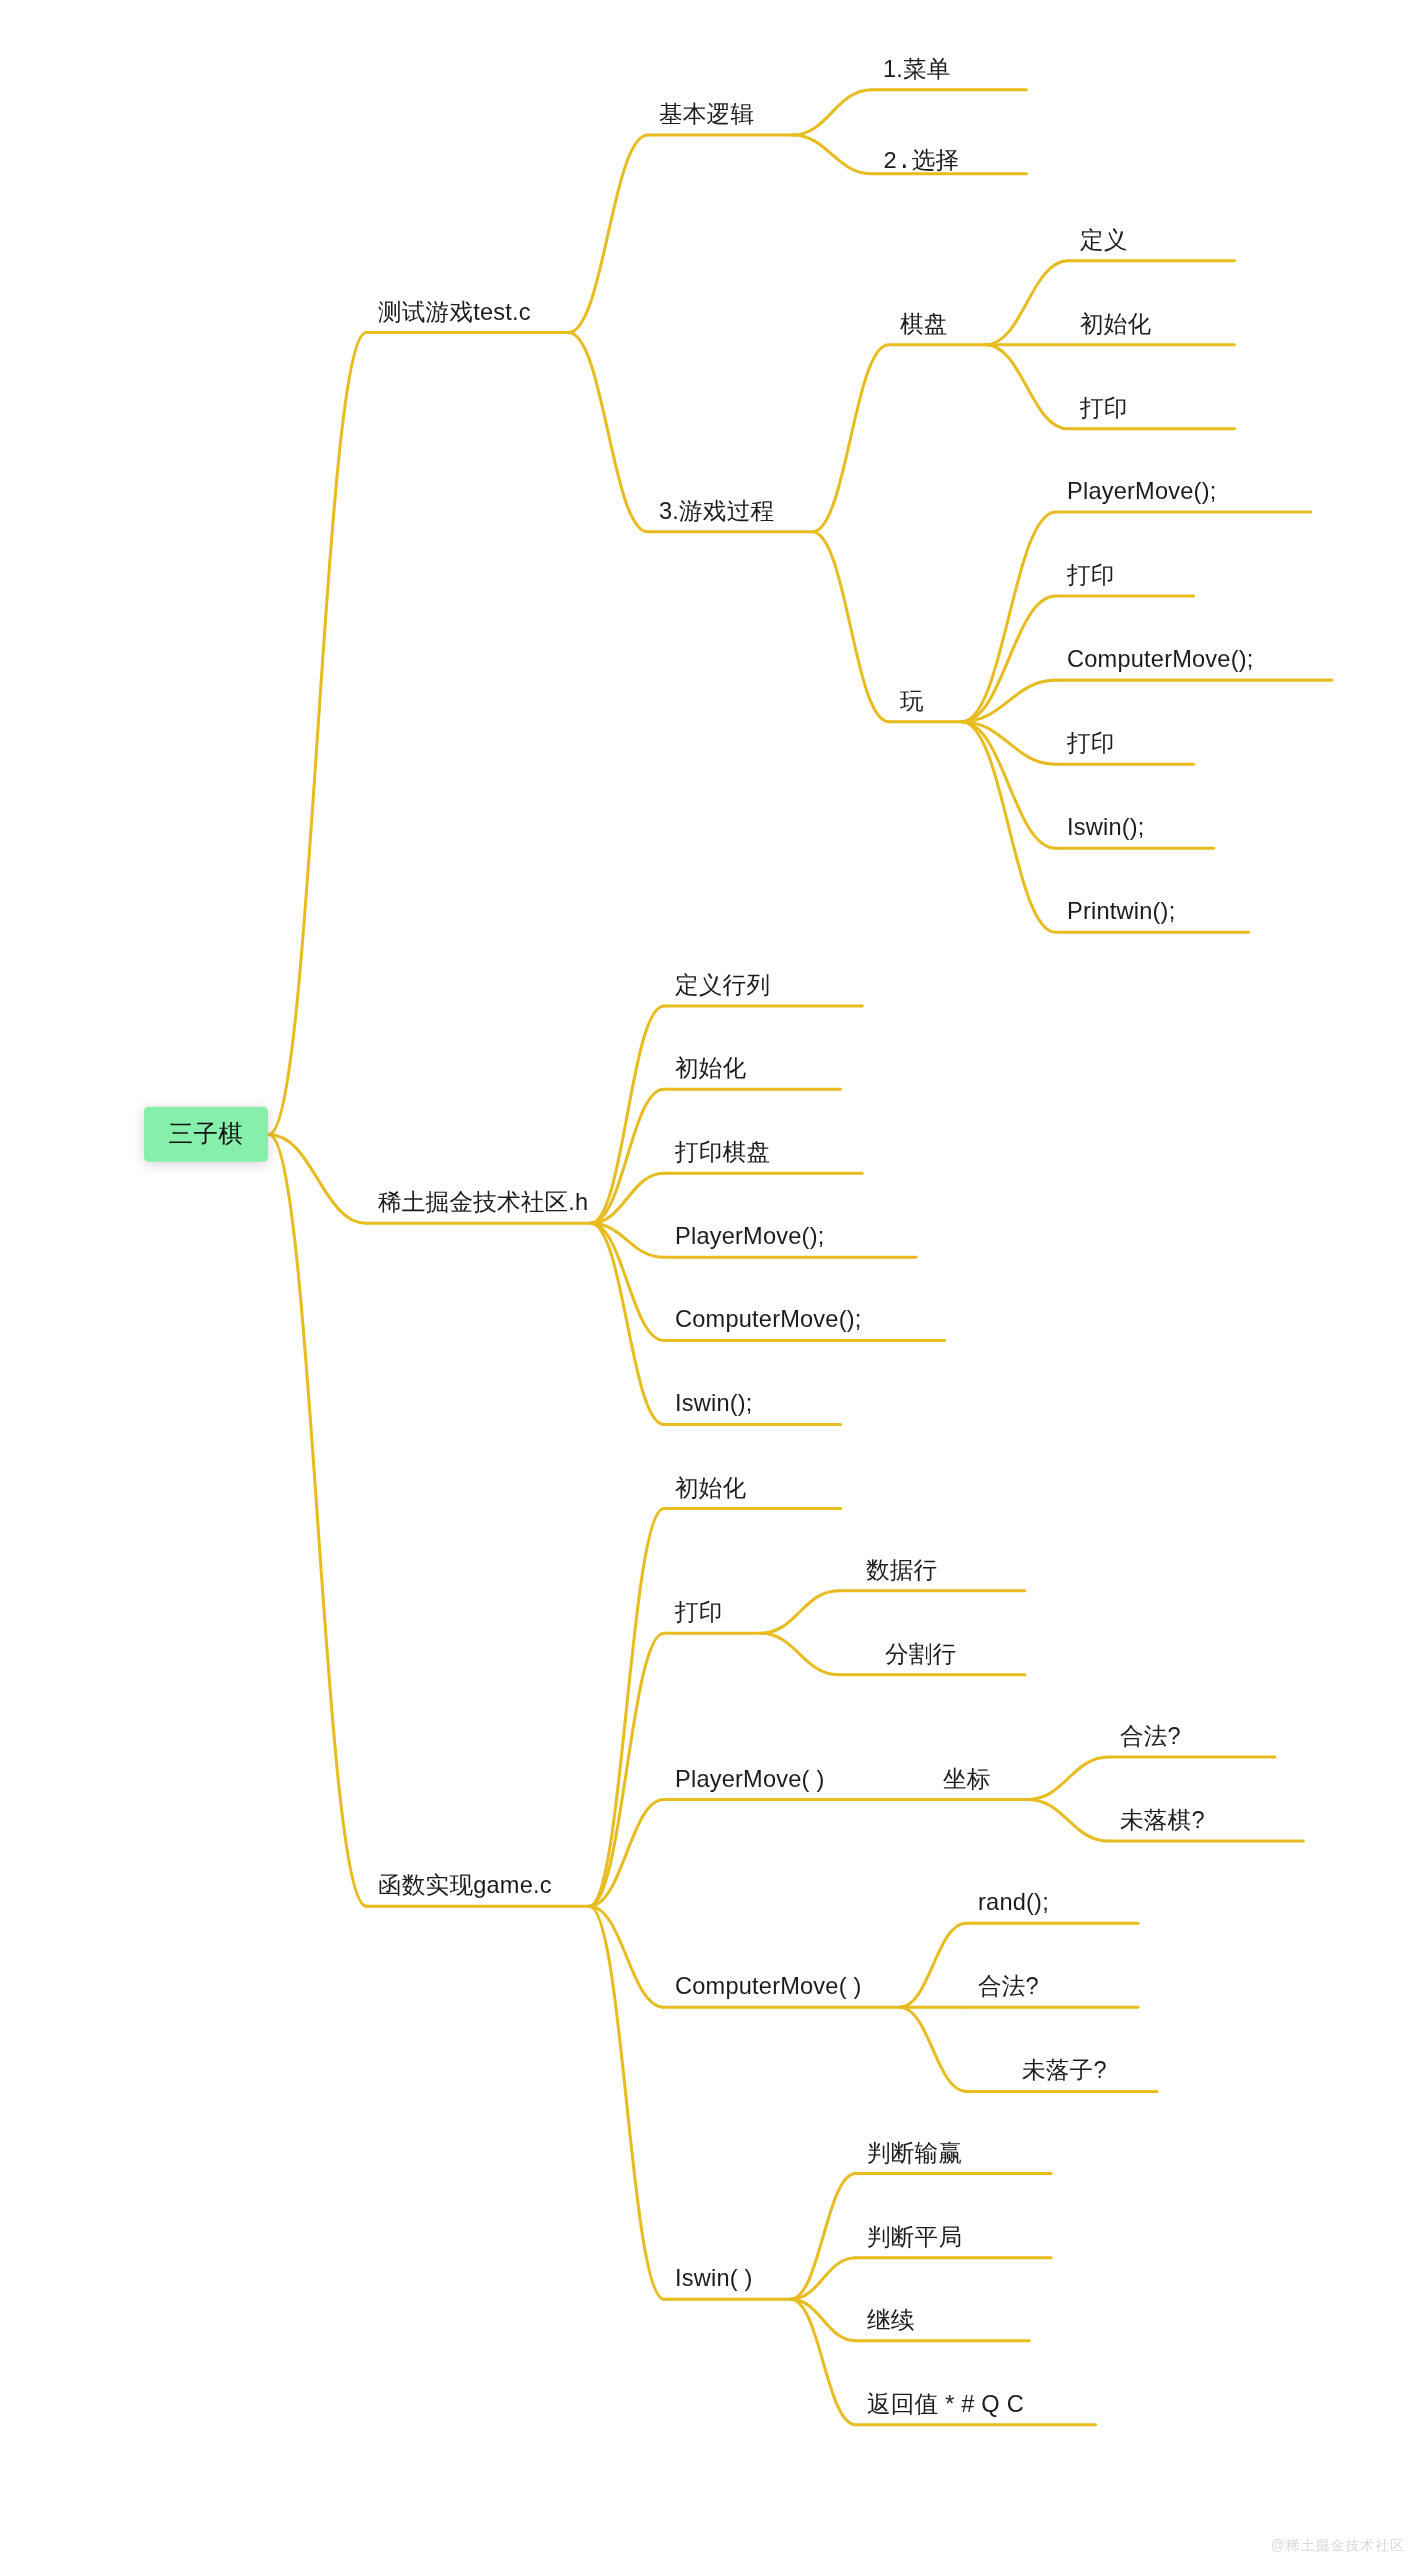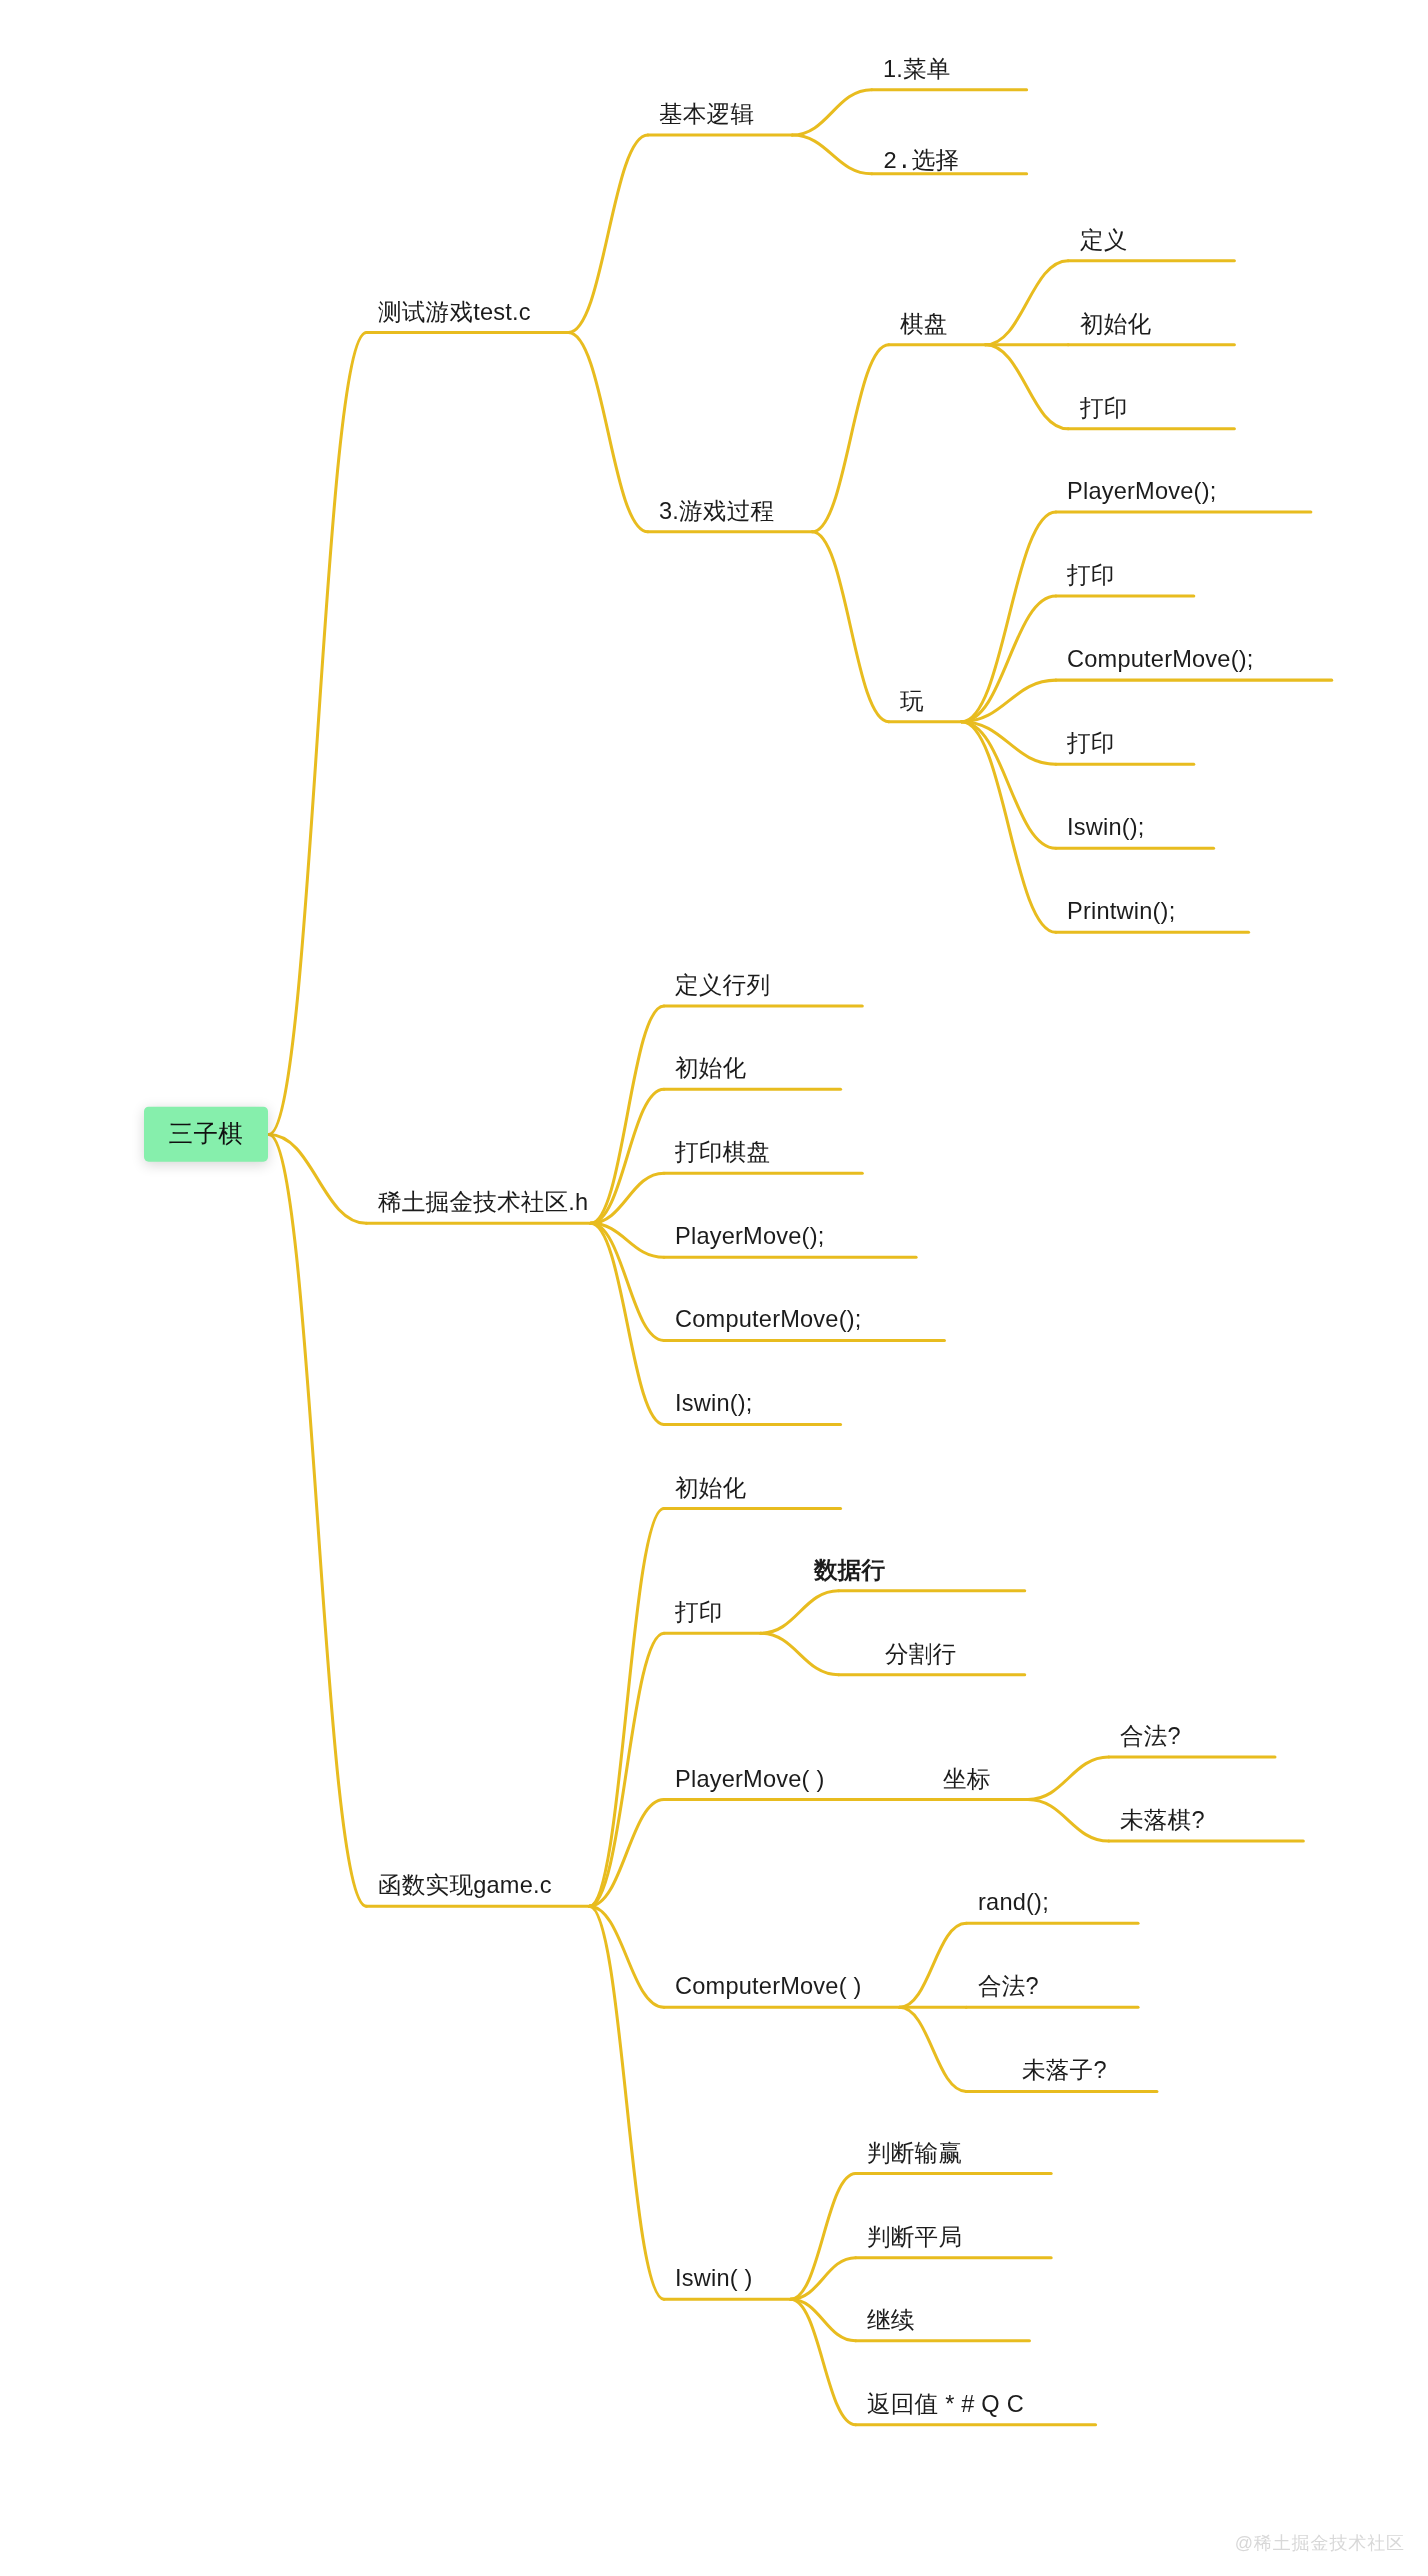--- a/index.html
+++ b/index.html
@@ -41,21 +41,21 @@
     background: #86efac;
     border-radius: 4.7px;
     box-shadow: 0 2.8px 13.2px rgba(0,0,0,0.16);
     font-size: 24.6px;
     color: #101010;
   }
   .watermark {
     position: absolute;
     right: 23px;
     bottom: 21px;
-    font-size: 18px;
+    font-size: 14px;
     color: #d8d8d8;
     letter-spacing: 0.9px;
     white-space: nowrap;
   }
 </style>
 </head>
 <body>
 
 <div id="canvas">
   <svg id="edges" viewBox="0 0 1512 2727" preserveAspectRatio="none">
@@ -163,21 +163,21 @@
       <div class="node" style="left: 378px; top: 1223px;">稀土掘金技术社区.h</div>
       <div class="node" style="left: 675px; top: 1006px;">定义行列</div>
       <div class="node" style="left: 675px; top: 1089px;">初始化</div>
       <div class="node" style="left: 675px; top: 1173px;">打印棋盘</div>
       <div class="node" style="left: 675px; top: 1257px;">PlayerMove();</div>
       <div class="node" style="left: 675px; top: 1340px;">ComputerMove();</div>
       <div class="node" style="left: 675px; top: 1424px;">Iswin();</div>
       <div class="node" style="left: 378px; top: 1906px;">函数实现game.c</div>
       <div class="node" style="left: 675px; top: 1509px;">初始化</div>
       <div class="node" style="left: 675px; top: 1633px;">打印</div>
-      <div class="node" style="left: 814px; top: 1591px; font-weight: bold;">数据行</div>
+      <div class="node" style="left: 866px; top: 1591px;">数据行</div>
       <div class="node" style="left: 850px; top: 1675px; margin-left: 35px;">分割行</div>
       <div class="node" style="left: 675px; top: 1800px;">PlayerMove( )</div>
       <div class="node" style="left: 943px; top: 1800px;">坐标</div>
       <div class="node" style="left: 1120px; top: 1757px;">合法?</div>
       <div class="node" style="left: 1120px; top: 1841px;">未落棋?</div>
       <div class="node" style="left: 675px; top: 2007px;">ComputerMove( )</div>
       <div class="node" style="left: 978px; top: 1923px;">rand();</div>
       <div class="node" style="left: 978px; top: 2007px;">合法?</div>
       <div class="node" style="left: 978px; top: 2091px; margin-left: 44px;">未落子?</div>
       <div class="node" style="left: 675px; top: 2299px;">Iswin( )</div>

